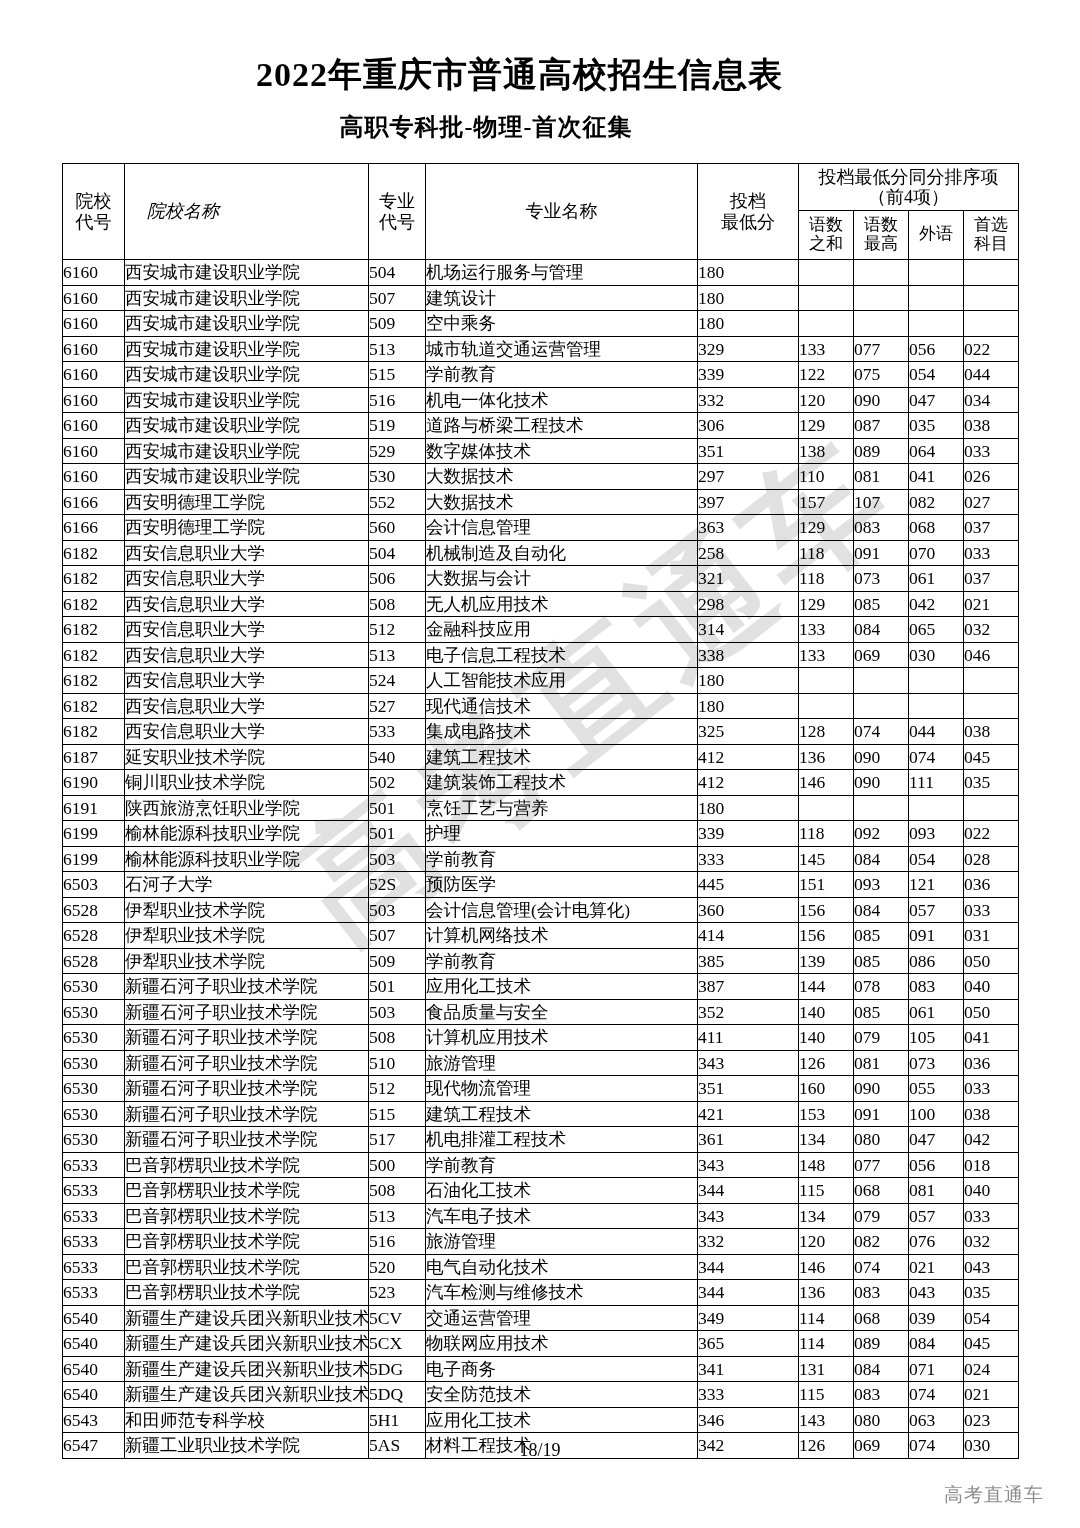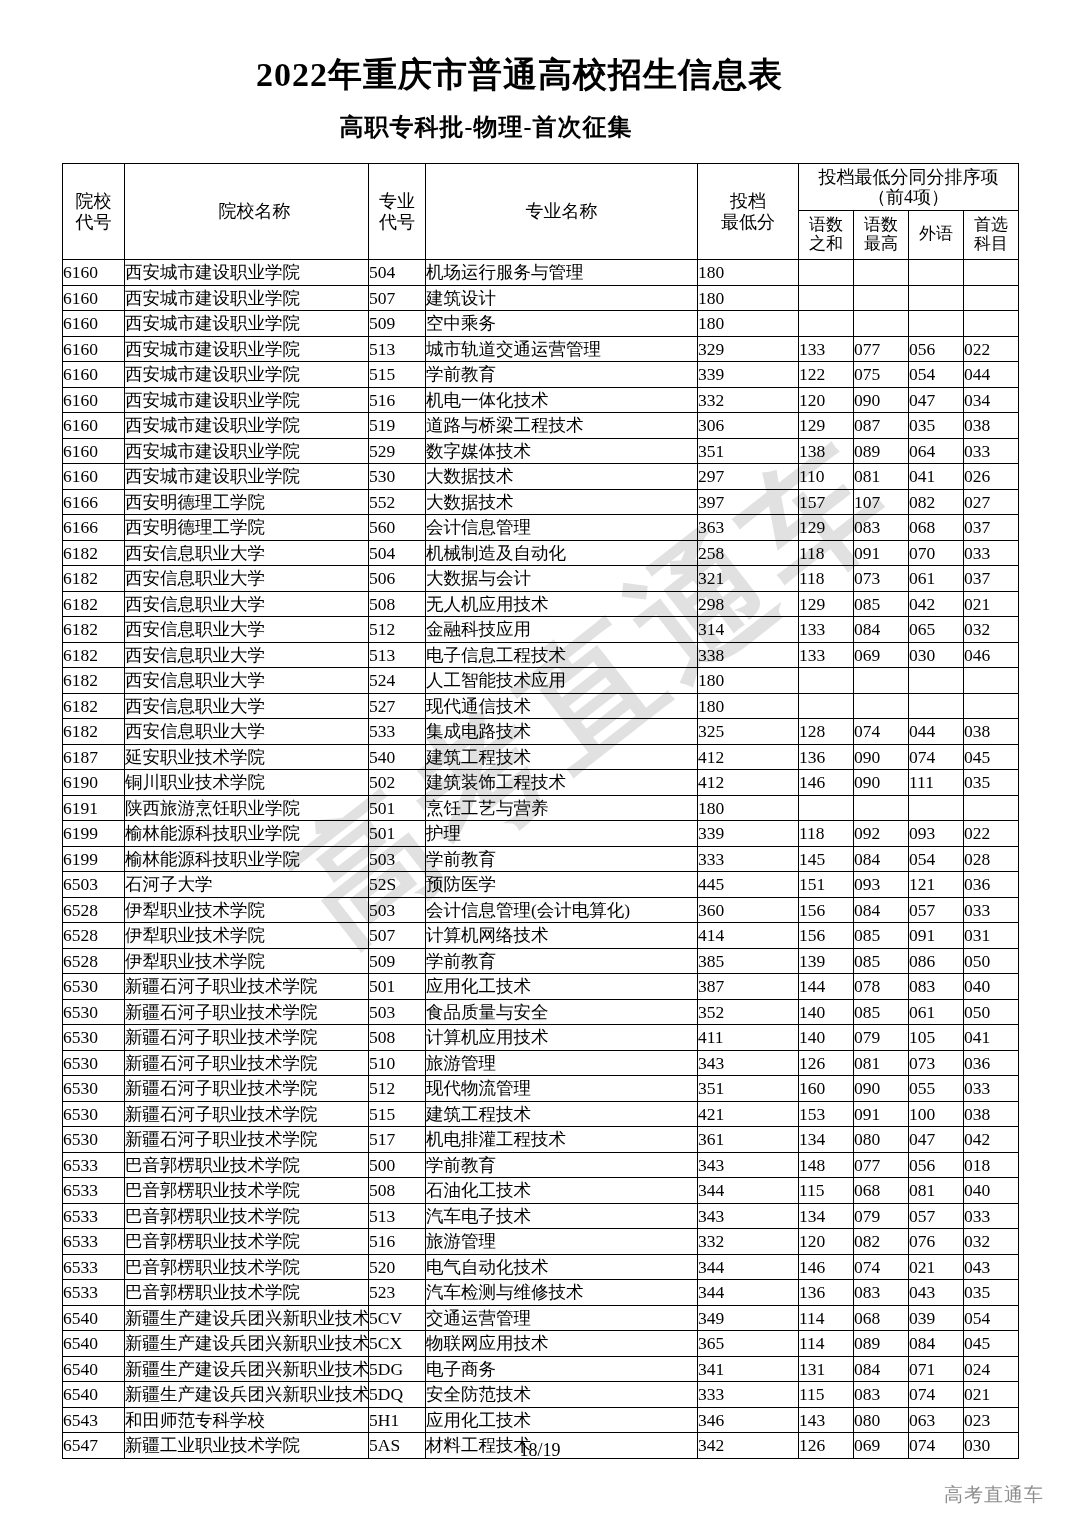--- a/index.html
+++ b/index.html
@@ -103,22 +103,23 @@
   }
   table.info thead th.grp {
     height: 46px;
   }
   table.info thead th.sub {
     height: 48px;
     font-size: 17px;
     font-family: Liberation Mono, monospace;
   }
   table.info thead th.left-head {
-    text-align: center;
-    padding-left: 16px;
+    text-align: left;
+    padding-left: 22px;
+    font-style: italic;
   }
   .hdr-stack { display: block; }
   .hdr-stack span { display: block; }
 
   table.info tbody td {
     height: 24.5px;
     line-height: 24.5px;
     font-size: 17.5px;
     white-space: nowrap;
     overflow: hidden;

